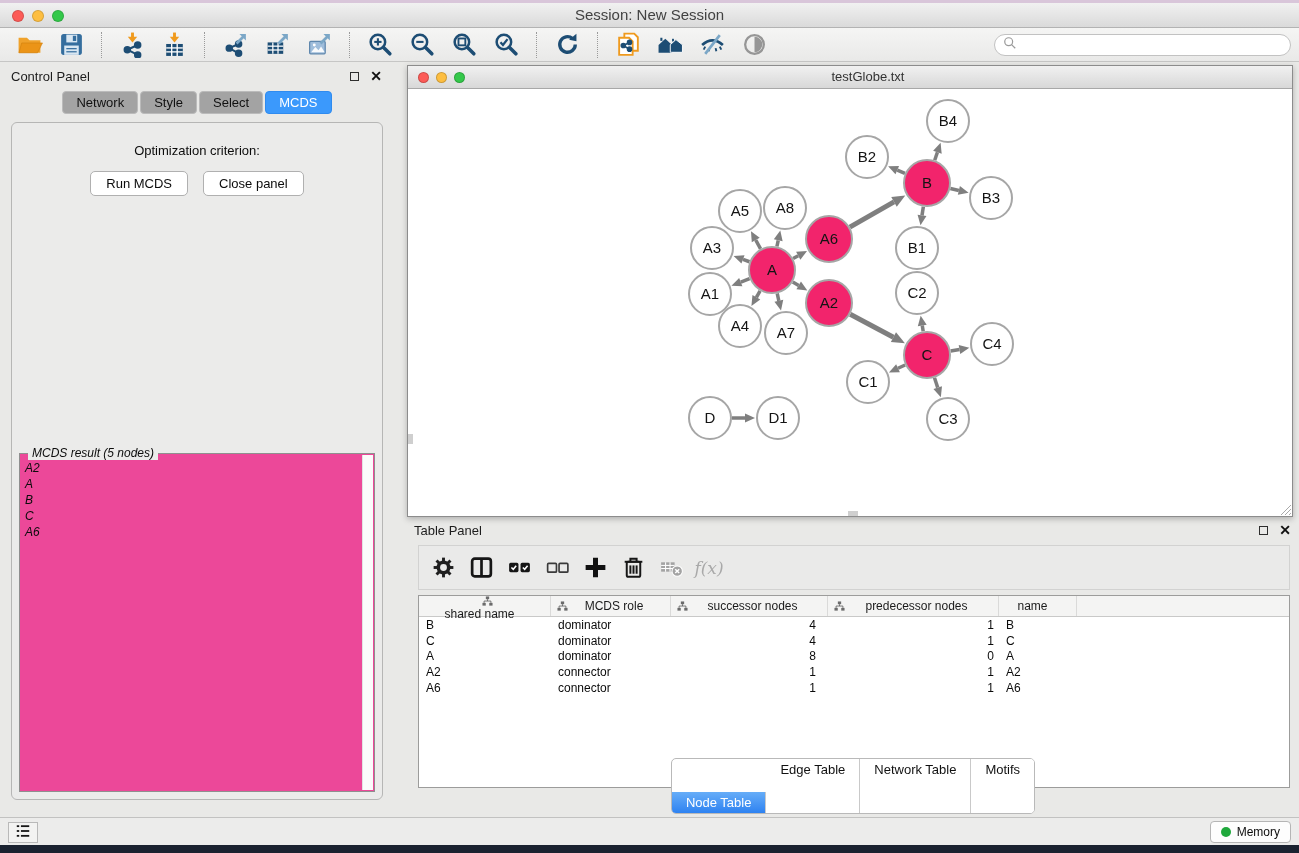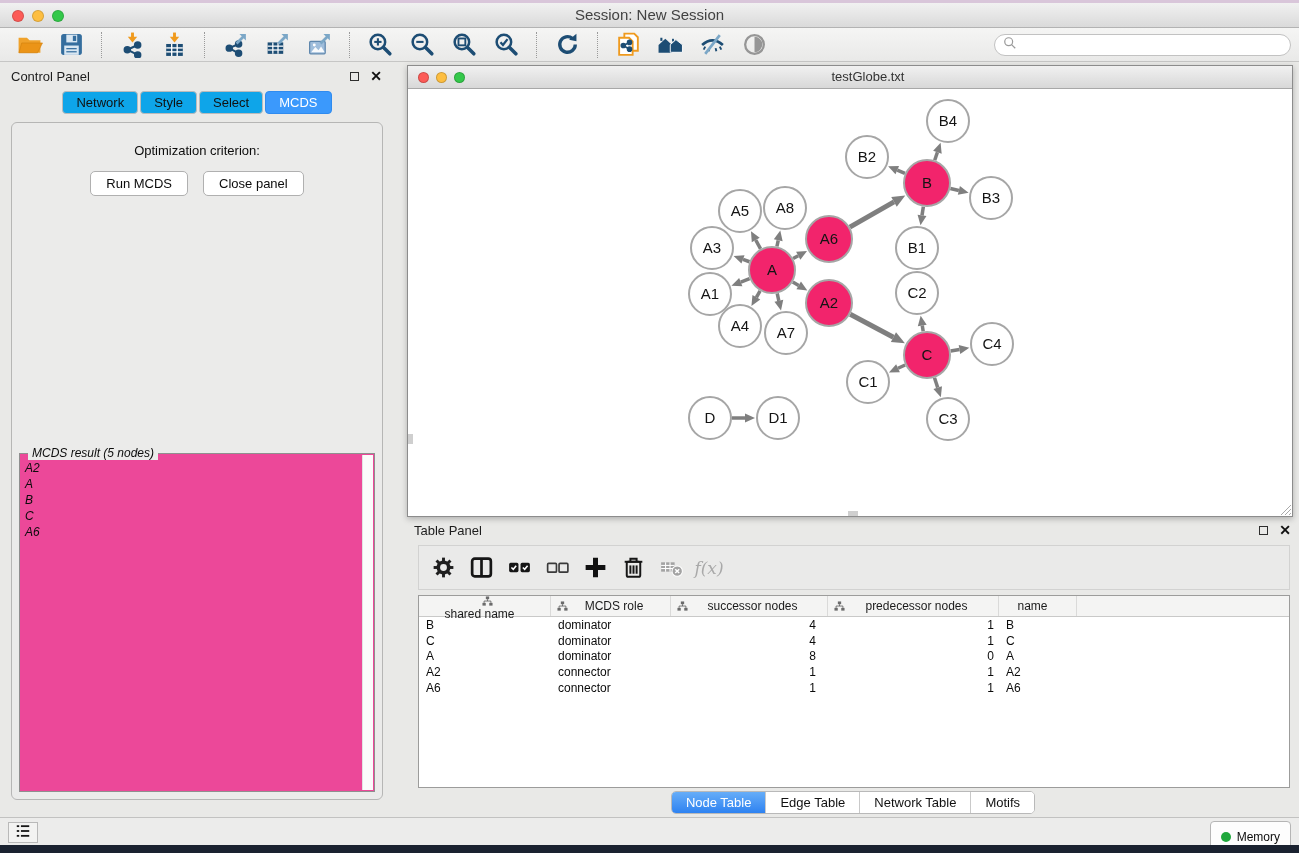--- a/index.html
+++ b/index.html
@@ -28,21 +28,21 @@
   
   .panel-header { height:22px; position:relative; }
   .panel-title { font-size:13px; color:#1d1d1d; padding-left:7px; line-height:22px; }
   .win-btns { position:absolute; right:8px; top:5px; display:flex; gap:11px; align-items:center; }
   .float-btn { width:9px; height:9px; border:1.5px solid #2e2e2e; background:transparent; }
   .close-btn { font-size:14px; font-weight:bold; color:#101010; line-height:10px; }
 
   
   .control-panel { position:absolute; left:4px; top:66px; width:386px; height:744px; }
   .cp-tabs { display:flex; justify-content:center; gap:2px; margin-top:3px; position:relative; z-index:2; }
-  .cp-tab { background:#0ea5e9; border:1px solid #bbb; border-radius:4px; padding:3px 13px; font-size:13px; color:#111; }
+  .cp-tab { background:#a3a3a3; border:1px solid #bbb; border-radius:4px; padding:3px 13px; font-size:13px; color:#111; }
   .cp-tab.active { background:#3b99fc; border-color:#2f8bef; color:#fff; }
   .cp-pane { position:absolute; left:7px; right:7px; top:56px; bottom:10px;
     background:#ebebea; border:1px solid #b6b6b5; border-radius:6px; }
   .crit-label { text-align:center; margin-top:20px; font-size:13px; color:#0c0c0c; }
   .crit-select { margin:10px auto 0; width:312px; height:24px; background:#fff; border:1px solid #adadad;
     border-radius:4px; position:relative; font-size:13px; line-height:22px; padding-left:9px; color:#0c0c0c; }
   .stepper { position:absolute; right:1px; top:1px; bottom:1px; width:18px; background:#3b99fc;
     border-radius:0 3px 3px 0; display:flex; align-items:center; justify-content:center; }
   .cp-buttons { display:flex; justify-content:center; gap:15px; margin-top:13px; }
   .cp-btn { background:#fff; border:1px solid #b0b0b0; border-radius:5px; padding:4px 15px; font-size:13px; color:#0c0c0c; }
@@ -77,27 +77,27 @@
   .t-hcell .hicon { margin-left:6px; display:flex; }
   .t-hcell .hlabel { flex:1; text-align:center; padding-right:10px; }
   .t-hfill { flex:1; }
   .t-body { }
   .t-row { display:flex; height:15.8px; align-items:center; font-size:12px; color:#0b0b0b; }
   .t-cell { overflow:hidden; white-space:nowrap; }
   .tp-tabs { position:absolute; left:0; right:0; bottom:3px; display:flex; justify-content:center; }
   .seg-container { display:flex; border:1px solid #b9b9b9; border-radius:5px; overflow:hidden; background:#fff; }
   .seg { padding:3px 14px; font-size:13px; color:#111; border-right:1px solid #c9c9c9; background:#fff; }
   .seg:last-child { border-right:none; }
-  .seg.active { background:linear-gradient(#66adf8,#2e82f1); color:#fff; }
+  .seg.active { background:linear-gradient(#66adf8,#2e82f1); color:#fff;margin-top:33px; }
 
   
   .status-bar { position:absolute; left:0; right:0; bottom:8px; height:28px; background:#ececeb; border-top:1px solid #c2c2c1; }
   .status-left-btn { position:absolute; left:8px; top:4px; width:30px; height:21px; background:#f3f3f2;
     border:1px solid #b9b9b9; display:flex; align-items:center; justify-content:center; }
-  .memory-btn { position:absolute; right:8px; top:3px; height:32px; background:#fdfdfd; border:1px solid #b5b5b5;
+  .memory-btn { position:absolute; right:8px; top:3px; height:22px; background:#fdfdfd; border:1px solid #b5b5b5;
     border-radius:4px; display:flex; align-items:center; gap:6px; padding:0 10px; font-size:12px; color:#0c0c0c; }
   .mem-dot { width:10px; height:10px; border-radius:50%; background:#1fa83c; }
   .bottom-strip { position:absolute; left:0; right:0; bottom:0; height:8px; background:#1a2230; }
 </style>
 </head>
 <body>
 
 <div class="menu-strip"></div>
 <div class="titlebar">
   <div class="traffic">

